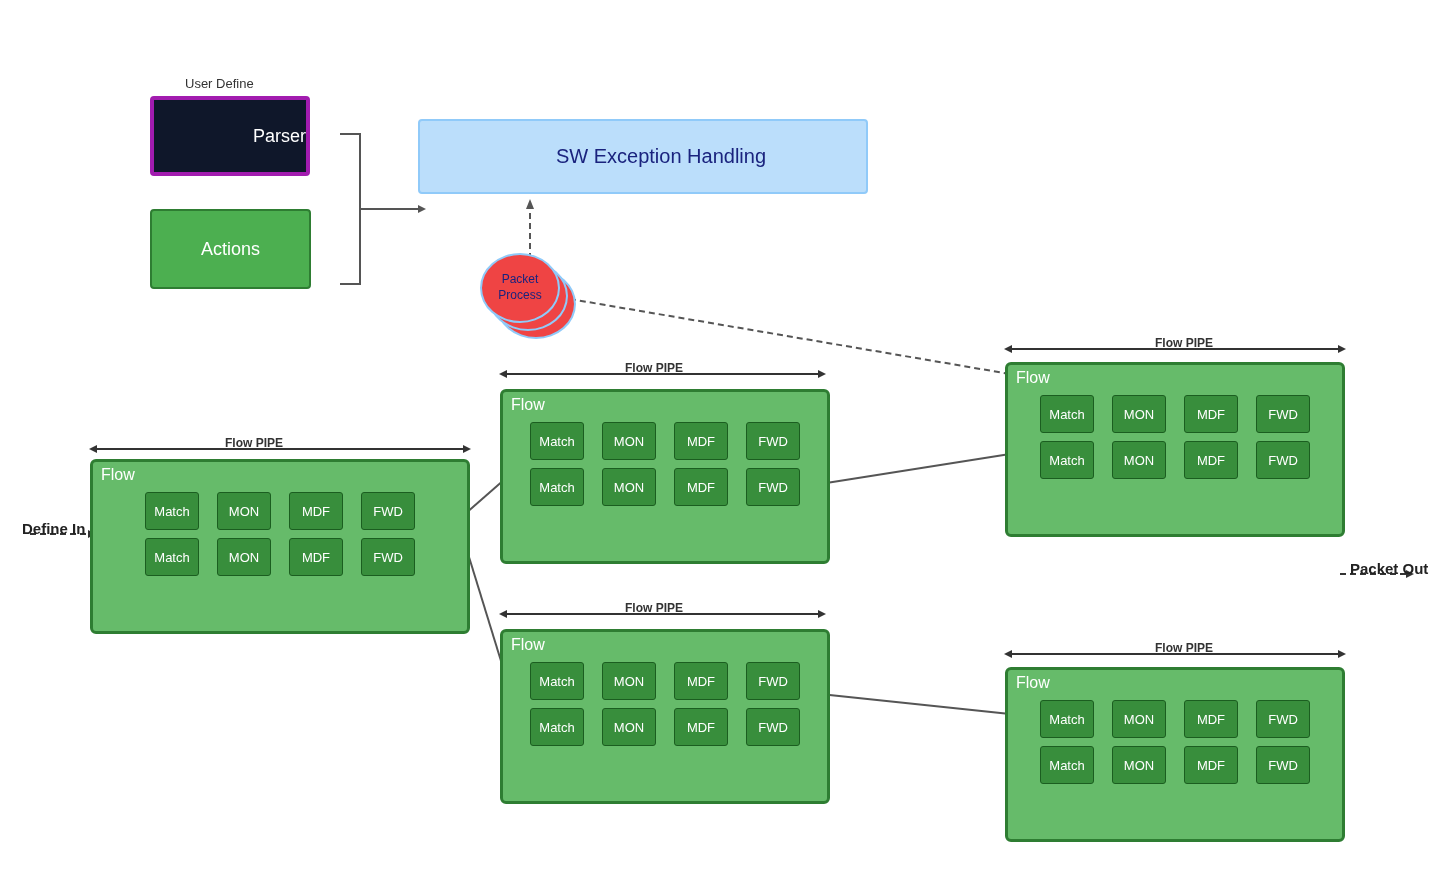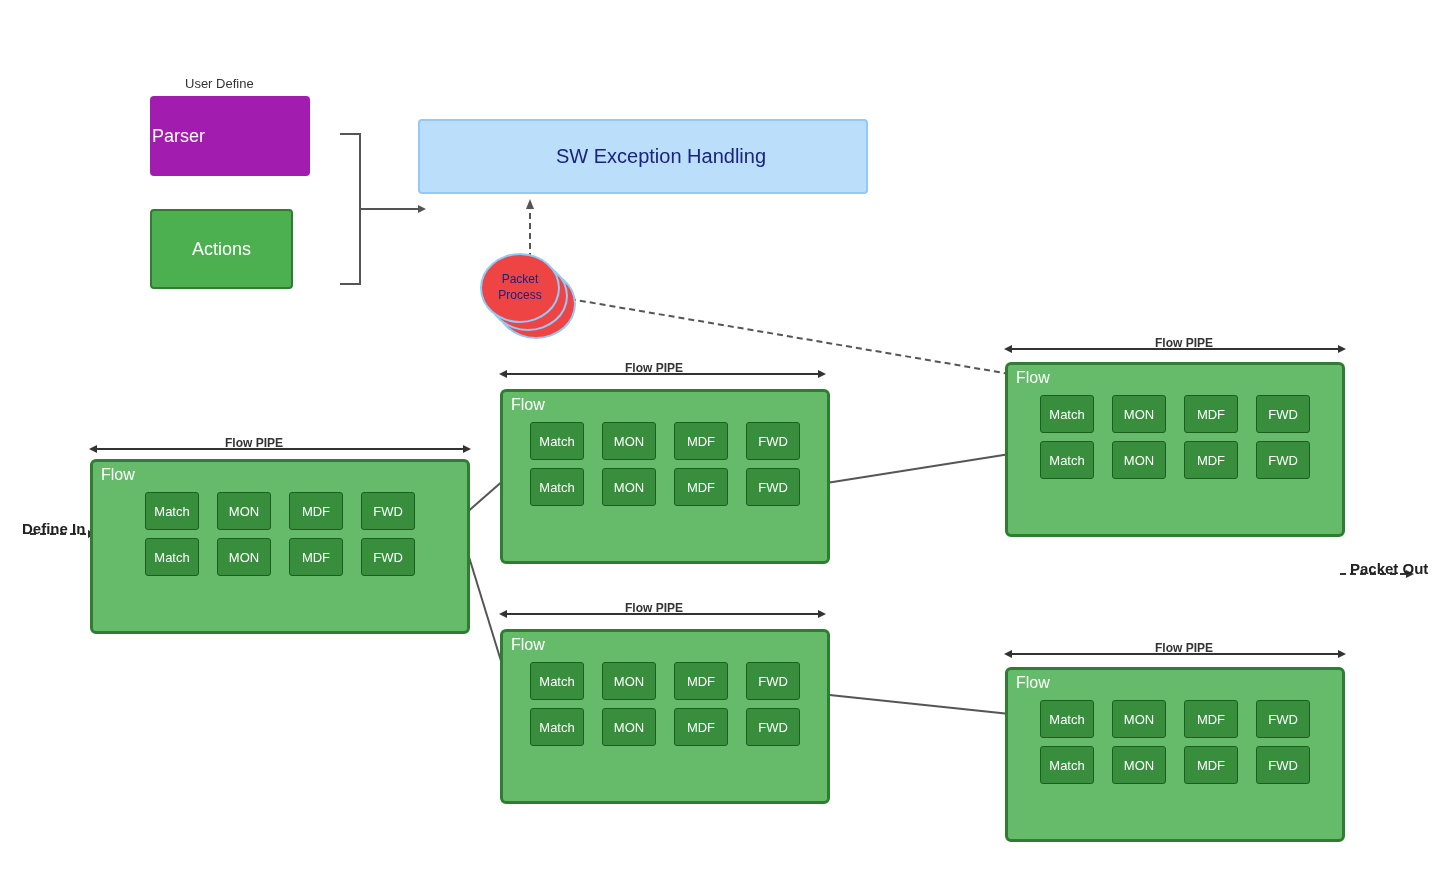--- a/index.html
+++ b/index.html
@@ -100,26 +100,26 @@
       position: absolute;
       top: 0;
       left: 0;
       width: 1440px;
       height: 889px;
       pointer-events: none;
     }
 
     .parser-box {
       position: absolute;
-      background: #a21caf;
-      border: 2px solid #a21caf;
+      background: #0f172a;
+      border: 4px solid #a21caf;
       border-radius: 4px;
       display: flex;
       align-items: center;
-      justify-content: flex-start;
+      justify-content: flex-end;
       color: #fff;
       font-size: 18px;
       font-weight: 500;
     }
 
     .actions-box {
       position: absolute;
       background: #4caf50;
       border: 2px solid #2e7d32;
       border-radius: 4px;
@@ -208,21 +208,21 @@
     <polygon points="1012,616 1004,620 1012,624" fill="#333"></polygon>
     <polygon points="1338,616 1346,620 1338,624" fill="#333"></polygon>
   </svg>
 
   <div class="user-define-label" style="left: 185px; top: 42px;">User Define</div>
 
   <div class="parser-box" style="left: 150px; top: 62px; width: 160px; height: 80px;">
     <span>Parser</span>
   </div>
 
-  <div class="actions-box" style="left: 150px; top: 175px; width: 143px; height: 80px;">
+  <div class="actions-box" style="left: 150px; top: 175px; width: 161px; height: 80px;">
     <span>Actions</span>
   </div>
 
   <div class="sw-exception" style="left: 418px; top: 85px; width: 450px; height: 75px;">
     <span class="sw-exception-text">SW Exception Handling</span>
   </div>
 
   <div style="position:absolute; left: 476px; top: 215px; width: 110px; height: 100px;">
     <div class="pp-circle" style="left: 20px; top: 20px;"></div>
     <div class="pp-circle" style="left: 12px; top: 12px;"></div>

